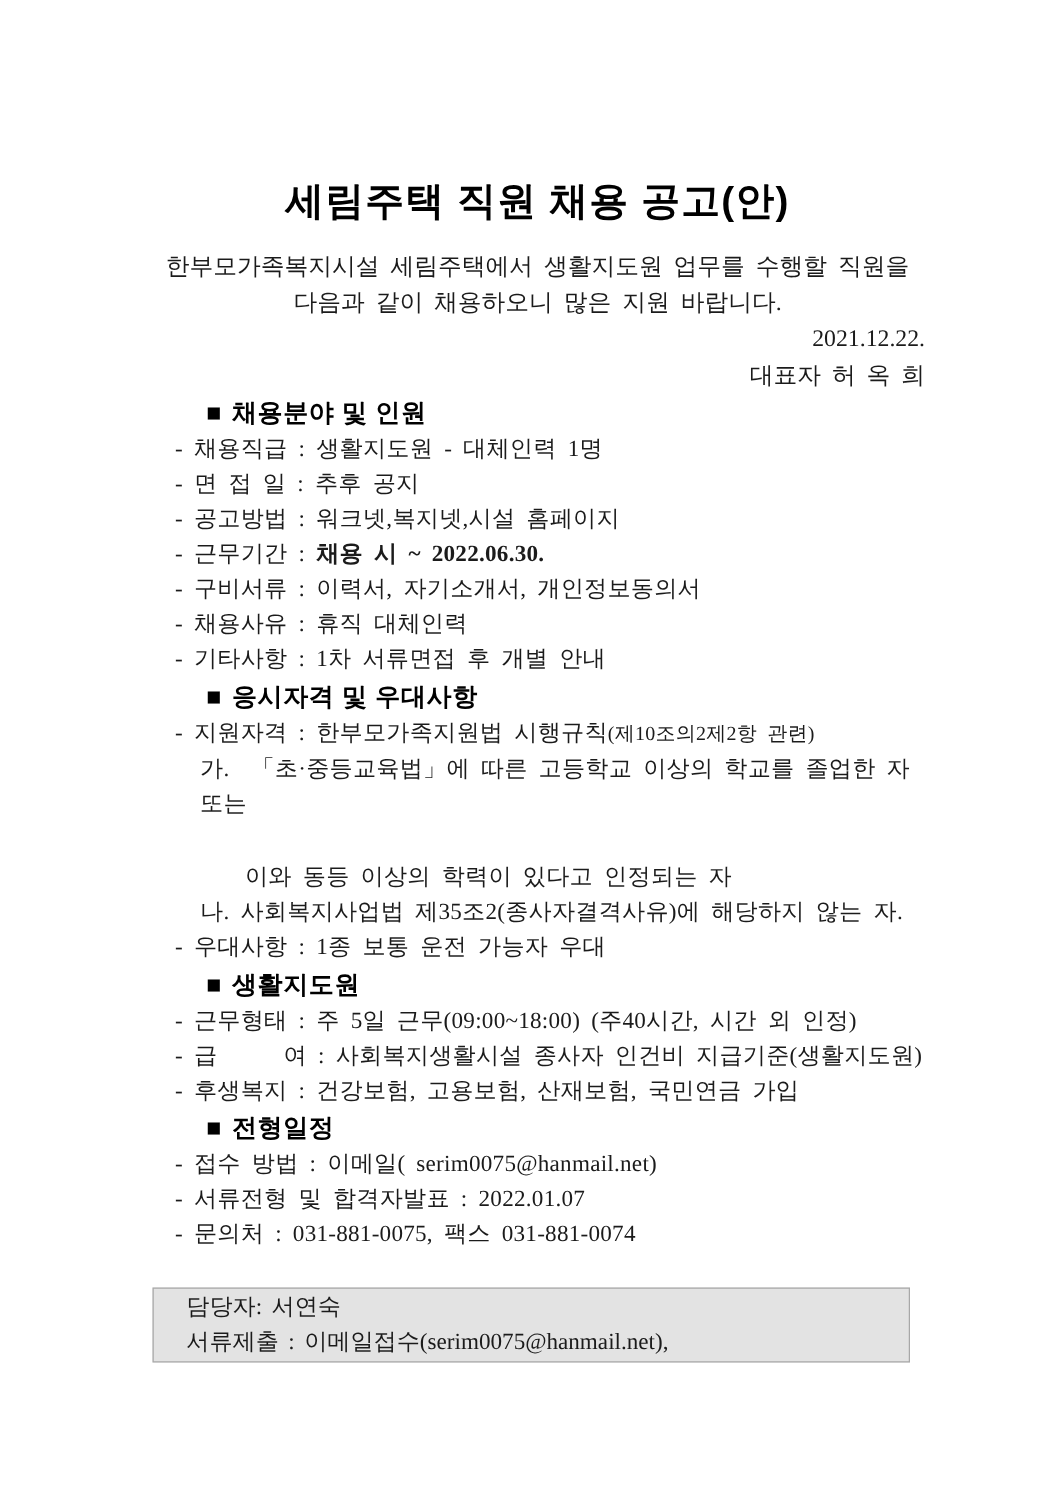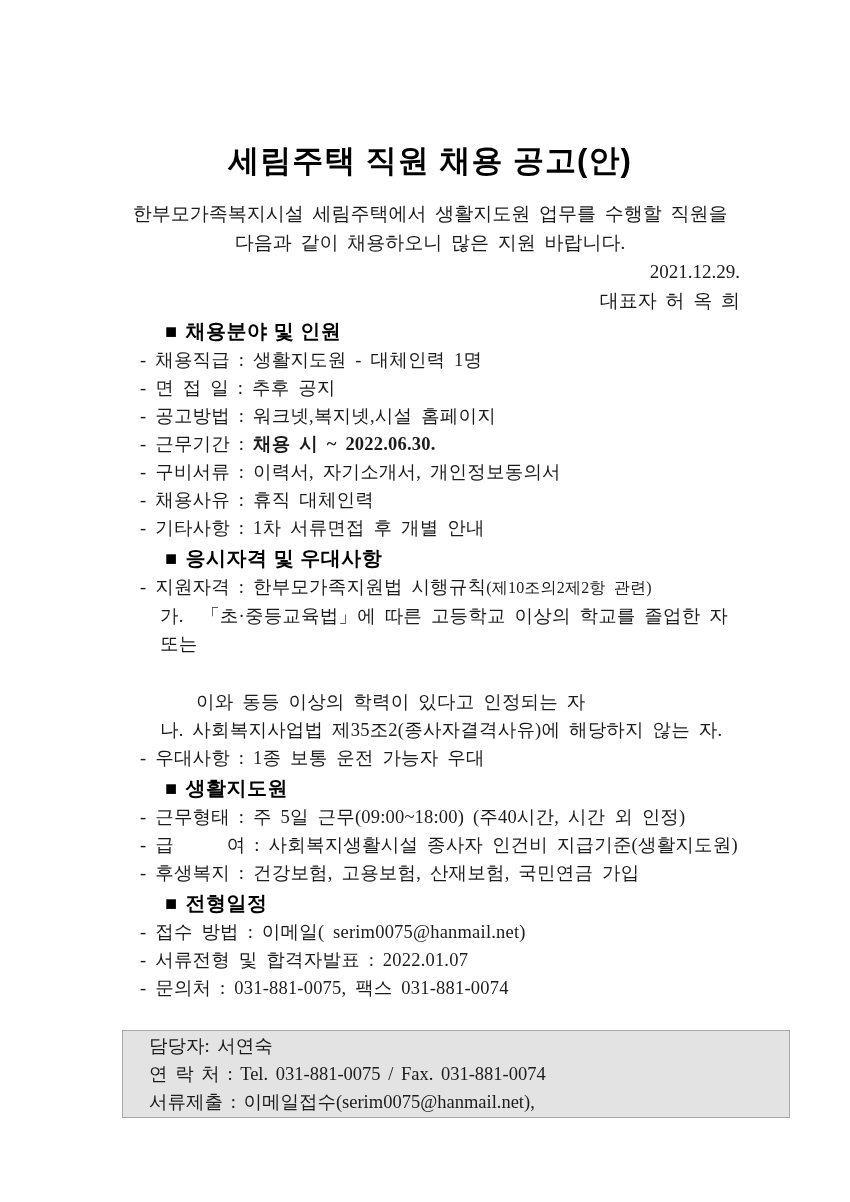--- a/index.html
+++ b/index.html
@@ -67,21 +67,21 @@
     letter-spacing: 0.2px;
     white-space: pre-wrap;
   }
   .item.sub  { padding-left: 40px; }
   .item.sub2 { padding-left: 76px; margin-top: 30px; }
   .bold { font-weight: bold; }
   .small-note { font-size: 16px; text-align: center; }
   .contact-box {
     margin-top: 28px;
     margin-left: 2px;
-    width: 668px;
+    width: 606px;
     background: #e3e3e3;
     border: 1px solid #a8a8a8;
     padding: 1px 0 1px 26px;
   }
   .contact-line {
     line-height: 28px;
     font-size: 18.5px;
     word-spacing: 3px;
     white-space: pre-wrap;
   }
@@ -91,21 +91,21 @@
 
 <div class="content">
 
   <div class="doc-title">세림주택 직원 채용 공고(안)</div>
 
   <div class="intro">
     <div class="intro-line">한부모가족복지시설 세림주택에서 생활지도원 업무를 수행할 직원을</div>
     <div class="intro-line">다음과 같이 채용하오니 많은 지원 바랍니다.</div>
   </div>
 
-  <div class="right-line">2021.12.29.</div>
+  <div class="right-line">2021.12.22.</div>
   <div class="right-line">대표자 허 옥 희</div>
 
   <div class="section-heading">
     <span class="bullet">■</span><span>채용분야 및 인원</span>
   </div>
   <div class="item">- 채용직급 : 생활지도원 - 대체인력 1명</div>
   <div class="item">- 면 접 일 : 추후 공지</div>
   <div class="item">- 공고방법 : 워크넷,복지넷,시설 홈페이지</div>
   <div class="item"><span>- 근무기간 : </span><span class="bold">채용 시 ~ 2022.06.30.</span></div>
   <div class="item">- 구비서류 : 이력서, 자기소개서, 개인정보동의서</div>
@@ -130,17 +130,16 @@
 
   <div class="section-heading">
     <span class="bullet">■</span><span>전형일정</span>
   </div>
   <div class="item">- 접수 방법 : 이메일( serim0075@hanmail.net)</div>
   <div class="item">- 서류전형 및 합격자발표 : 2022.01.07</div>
   <div class="item">- 문의처 : 031-881-0075, 팩스 031-881-0074</div>
 
   <div class="contact-box">
     <div class="contact-line">담당자: 서연숙</div>
-    <div class="contact-line">연 락 처 : Tel. 031-881-0075 / Fax. 031-881-0074</div>
     <div class="contact-line">서류제출 : 이메일접수(serim0075@hanmail.net),</div>
   </div>
 
 </div>
 
 </body></html>

